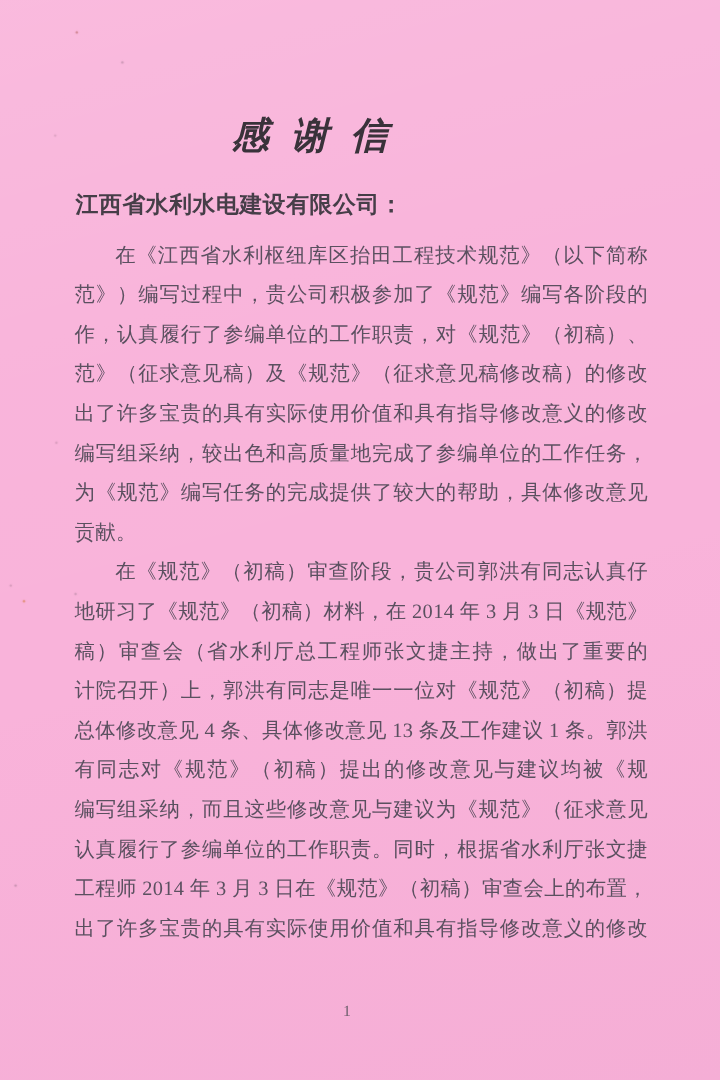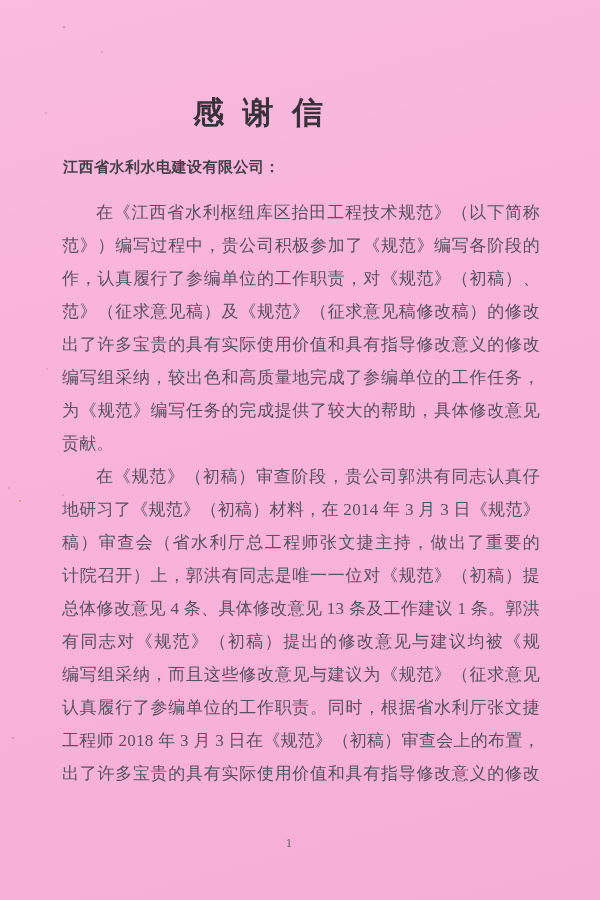--- a/index.html
+++ b/index.html
@@ -31,26 +31,27 @@
     left: 0;
     width: 516px;
     margin: 0;
     text-align: center;
     font-family: "Liberation Sans", "DejaVu Sans", sans-serif;
     font-weight: bold;
     font-size: 31px;
     letter-spacing: 5px;
     text-indent: 5px;
     color: var(--title-color);
+    font-style: italic;
   }
   .salutation {
     position: absolute;
     top: 158px;
     left: 63px;
-    font-size: 15px;
+    font-size: 19px;
     font-weight: bold;
     letter-spacing: 0.5px;
     color: var(--salutation-color);
   }
   .letter-body {
     position: absolute;
     top: 196px;
     left: 62px;
     width: 478px;
     font-size: 17px;
@@ -112,17 +113,17 @@
     <div class="line">为《规范》编写任务的完成提供了较大的帮助，具体修改意见</div>
     <div class="line flush-left">贡献。</div>
     <div class="line first">在《规范》（初稿）审查阶段，贵公司郭洪有同志认真仔细</div>
     <div class="line">地研习了《规范》（初稿）材料，在 2014 年 3 月 3 日《规范》（初</div>
     <div class="line">稿）审查会（省水利厅总工程师张文捷主持，做出了重要的</div>
     <div class="line">计院召开）上，郭洪有同志是唯一一位对《规范》（初稿）提出</div>
     <div class="line">总体修改意见 4 条、具体修改意见 13 条及工作建议 1 条。郭洪</div>
     <div class="line">有同志对《规范》（初稿）提出的修改意见与建议均被《规范》</div>
     <div class="line">编写组采纳，而且这些修改意见与建议为《规范》（征求意见稿）</div>
     <div class="line">认真履行了参编单位的工作职责。同时，根据省水利厅张文捷总</div>
-    <div class="line">工程师 2018 年 3 月 3 日在《规范》（初稿）审查会上的布置，</div>
+    <div class="line">工程师 2014 年 3 月 3 日在《规范》（初稿）审查会上的布置，</div>
     <div class="line">出了许多宝贵的具有实际使用价值和具有指导修改意义的修改</div>
   </div>
 
 <div class="page-number">1</div>
 
 </body></html>

